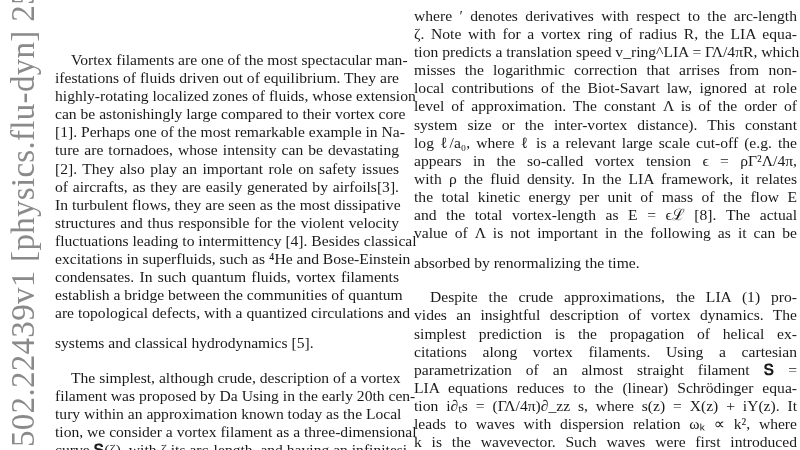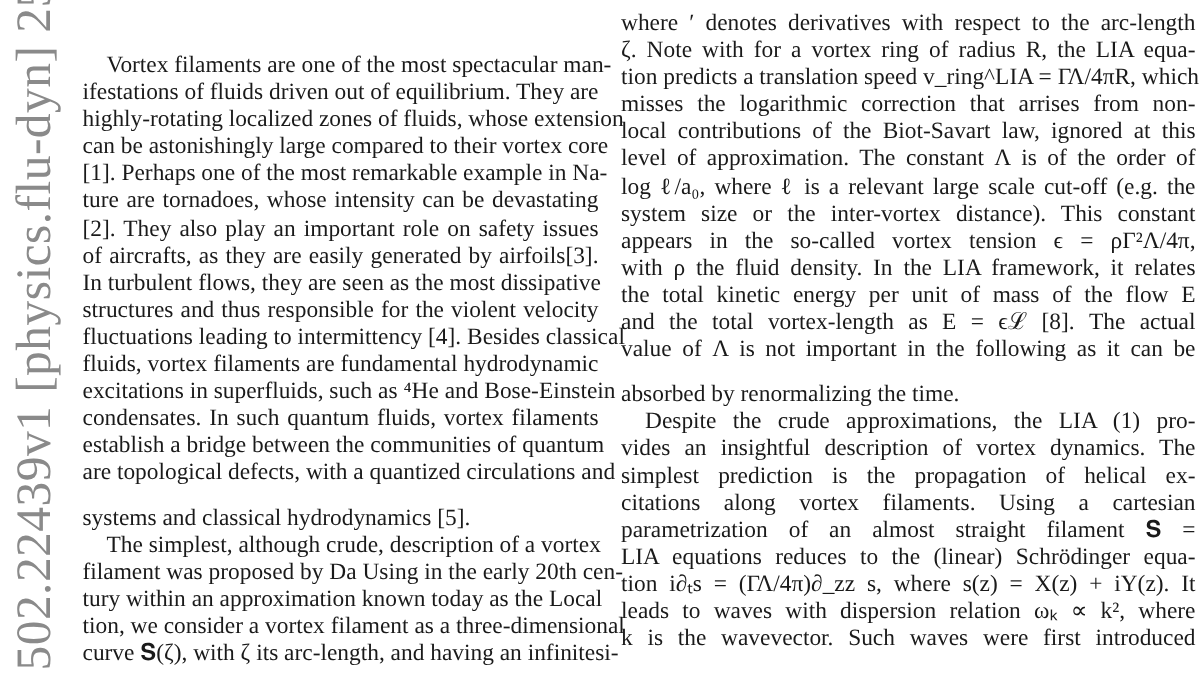--- a/index.html
+++ b/index.html
@@ -12,41 +12,40 @@
     position:absolute; left:-192px; top:212px; width:430px; height:40px;
     transform:rotate(-90deg); transform-origin:center center;
     font-family:"Liberation Serif", serif; font-size:33px; color:#8a8a8a;
     white-space:nowrap; line-height:40px; letter-spacing:0.3px;
   }
   .col { position:absolute; font-family:Liberation Serif, serif; font-size:15.6px; line-height:18.1px; }
   .col-left { left:55px; top:35px; width:344px; }
   .col-right { left:414px; top:7px; width:383px; }
   .line { display:block; white-space:nowrap; text-align:justify; text-align-last:justify; height:18.1px; overflow:visible; }
   .line.last { text-align-last:left;margin-top:12px; }
-  .indent { padding-left:16px; }
+  .indent { padding-left:16px;margin-top:16px; }
 </style>
 </head>
 <body>
 
 <div class="stamp">502.22439v1  [physics.flu-dyn]  25 Fe</div>
 
 <div class="col col-left">
   <div>
     <span class="line indent">Vortex filaments are one of the most spectacular man-</span>
     <span class="line">ifestations of fluids driven out of equilibrium. They are</span>
     <span class="line">highly-rotating localized zones of fluids, whose extension</span>
     <span class="line">can be astonishingly large compared to their vortex core</span>
     <span class="line">[1]. Perhaps one of the most remarkable example in Na-</span>
     <span class="line">ture are tornadoes, whose intensity can be devastating</span>
     <span class="line">[2]. They also play an important role on safety issues</span>
     <span class="line">of aircrafts, as they are easily generated by airfoils[3].</span>
     <span class="line">In turbulent flows, they are seen as the most dissipative</span>
     <span class="line">structures and thus responsible for the violent velocity</span>
     <span class="line">fluctuations leading to intermittency [4]. Besides classical</span>
-    <span class="line">fluids, vortex filaments are fundamental hydrodynamic</span>
     <span class="line">excitations in superfluids, such as ⁴He and Bose-Einstein</span>
     <span class="line">condensates. In such quantum fluids, vortex filaments</span>
     <span class="line">establish a bridge between the communities of quantum</span>
     <span class="line">are topological defects, with a quantized circulations and</span>
     <span class="line last">systems and classical hydrodynamics [5].</span>
   </div>
   <div>
     <span class="line indent">The simplest, although crude, description of a vortex</span>
     <span class="line">filament was proposed by Da Using in the early 20th cen-</span>
     <span class="line">tury within an approximation known today as the Local</span>
@@ -55,24 +54,24 @@
 
   </div>
 </div>
 
 <div class="col col-right">
   <div>
     <span class="line">where ′ denotes derivatives with respect to the arc-length</span>
     <span class="line">ζ. Note with for a vortex ring of radius R, the LIA equa-</span>
     <span class="line">tion predicts a translation speed v_ring^LIA = ΓΛ/4πR, which</span>
     <span class="line">misses the logarithmic correction that arrises from non-</span>
-    <span class="line">local contributions of the Biot-Savart law, ignored at this</span>
+    <span class="line">local contributions of the Biot-Savart law, ignored at role</span>
     <span class="line">level of approximation. The constant Λ is of the order of</span>
+    <span class="line">system size or the inter-vortex distance). This constant</span>
     <span class="line">log ℓ/a₀, where ℓ is a relevant large scale cut-off (e.g. the</span>
-    <span class="line">system size or the inter-vortex distance). This constant</span>
     <span class="line">appears in the so-called vortex tension ϵ = ρΓ²Λ/4π,</span>
     <span class="line">with ρ the fluid density. In the LIA framework, it relates</span>
     <span class="line">the total kinetic energy per unit of mass of the flow E</span>
     <span class="line">and the total vortex-length as E = ϵℒ [8]. The actual</span>
     <span class="line">value of Λ is not important in the following as it can be</span>
     <span class="line last">absorbed by renormalizing the time.</span>
   </div>
   <div>
     <span class="line indent">Despite the crude approximations, the LIA (1) pro-</span>
     <span class="line">vides an insightful description of vortex dynamics. The</span>

